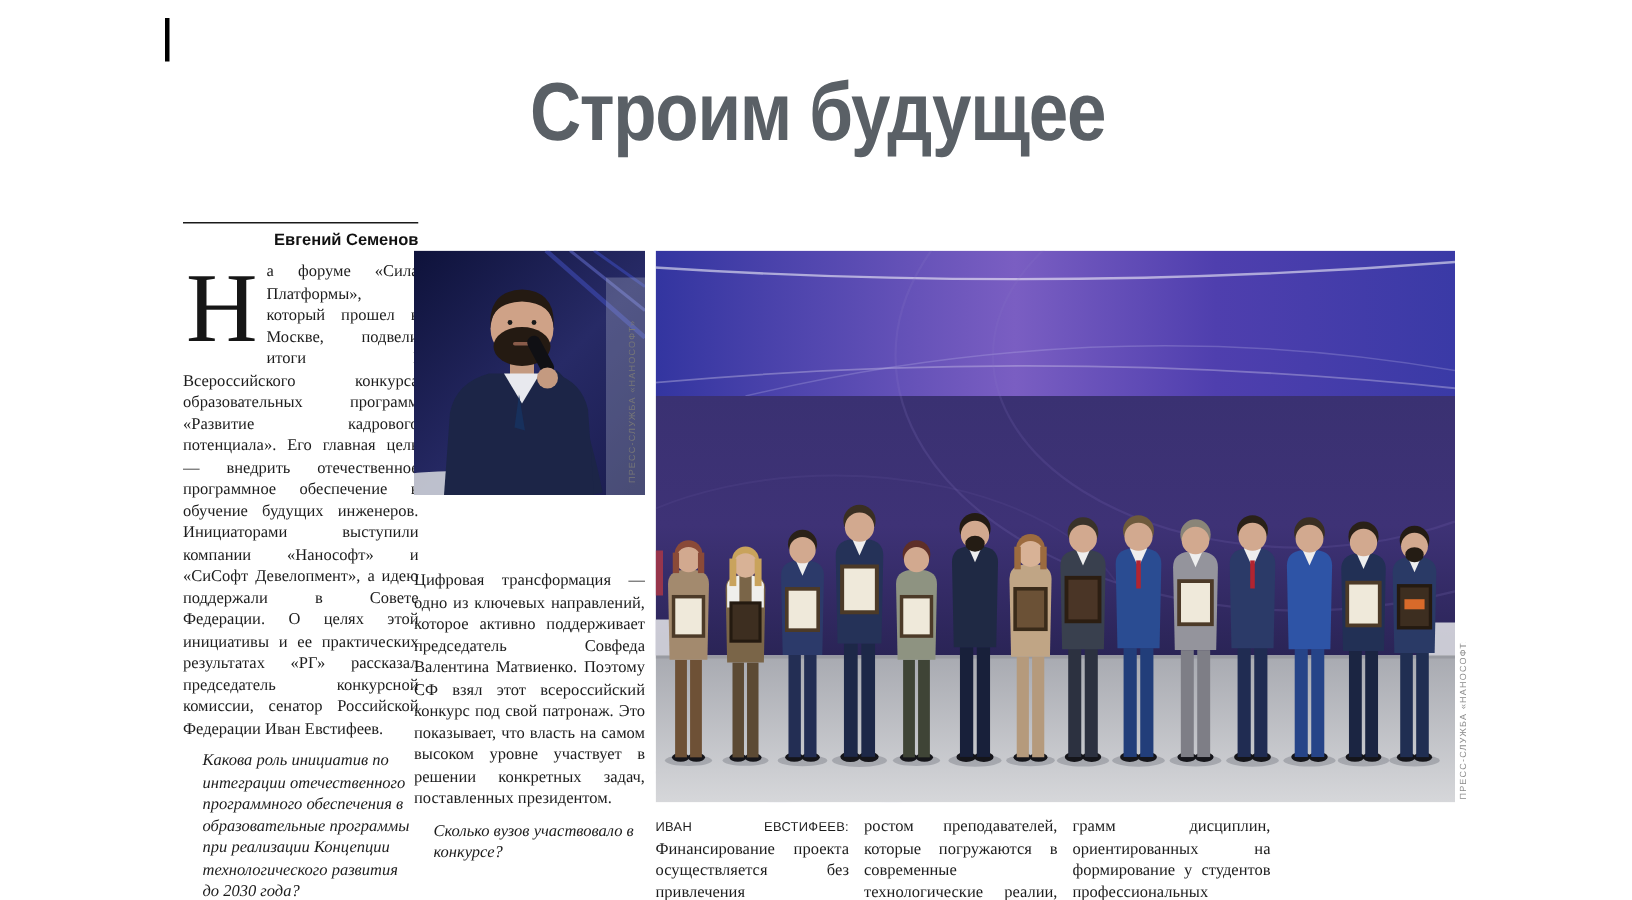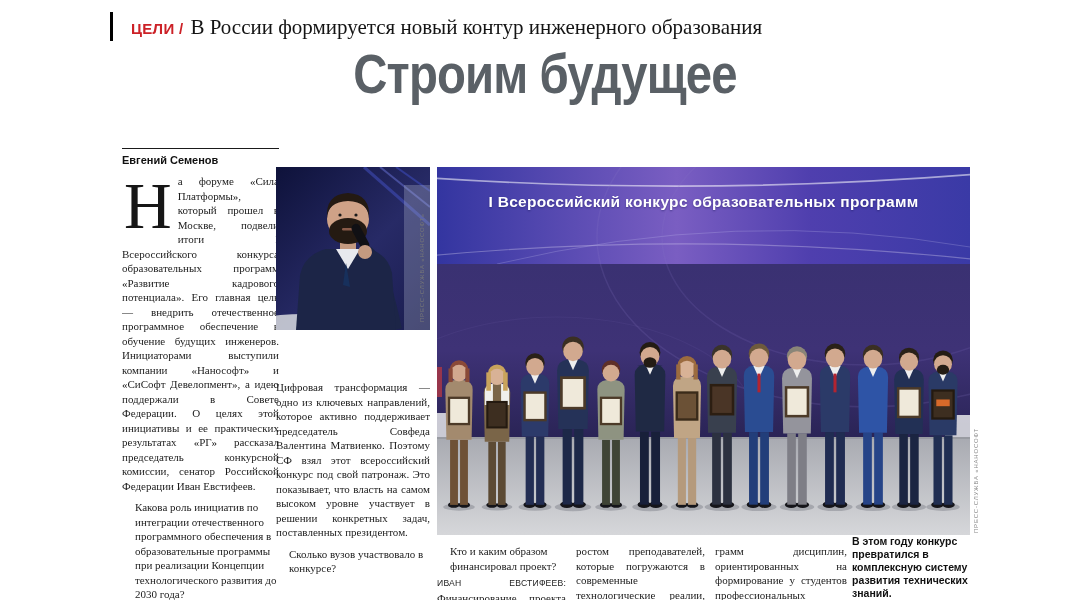--- a/index.html
+++ b/index.html
@@ -12,25 +12,25 @@
   .kicker-label{font-family:"Liberation Sans",sans-serif;font-weight:700;font-size:15px;
                 color:#cc2127;margin-right:7px;letter-spacing:.3px;}
   .headline{position:absolute;left:120px;top:42px;width:850px;text-align:center;
             font-family:"Liberation Sans",sans-serif;font-weight:700;font-size:55px;
             color:#5a6066;letter-spacing:-1px;transform:scaleX(.86);transform-origin:50% 0;}
 
   
   .col{position:absolute;overflow:hidden;}
   .col1{left:122px;top:148px;width:157px;height:452px;}
   .rule{border-top:1.3px solid #1a1a1a;margin:0 0 5px 0;}
-  .byline{text-align:left;font-family:"Liberation Sans",sans-serif;font-weight:700;
+  .byline{text-align:right;font-family:"Liberation Sans",sans-serif;font-weight:700;
           font-size:11px;color:#111;margin:0 0 8px 0;}
   .body{font-size:11px;line-height:14.5px;text-align:justify;margin:0;}
   .body + .body{text-indent:13px;text-decoration:underline;}
-  .q{font-size:11px;line-height:14.5px;margin:7px 0 0 13px;text-align:left;}
+  .q{font-style:italic;font-size:11px;line-height:14.5px;margin:7px 0 0 13px;text-align:left;}
   .speaker{font-family:"Liberation Sans",sans-serif;font-weight:400;font-style:normal;
            font-size:8.6px;letter-spacing:.2px;}
   .dropcap{float:left;font-size:66px;line-height:60px;height:60px;padding:2px 6px 8px 2px;
            color:#161616;}
 
   .caption{position:absolute;font-family:"Liberation Sans",sans-serif;font-weight:700;
            font-size:10.5px;line-height:13px;color:#101010;}
   .cap-small{left:276px;top:336px;width:154px;}
   .col2{left:276px;top:380px;width:154px;height:220px;}
 
@@ -55,23 +55,20 @@
   .colD{left:852px;top:535px;width:118px;height:65px;}
   .colA .q{margin:0 0 2px 13px;}
   .cap-large{position:static;margin:0 0 7px 0;}
 </style>
 </head>
 <body>
 
 <div class="page">
 
   <div class="kicker-tick"></div>
-  <div class="kicker">
-    <span class="kicker-label">ЦЕЛИ /</span><span>В России формируется новый контур инженерного образования</span>
-  </div>
   <div class="headline">Строим будущее</div>
 
   <div class="col col1">
     <div class="rule"></div>
     <p class="byline">Евгений Семенов</p>
     <p class="body"><span class="dropcap">Н</span><span>а форуме «Сила Платформы», который прошел в Москве, подвели итоги I Всероссийского конкурса образовательных программ «Развитие кадрового потенциала». Его главная цель — внедрить отечественное программное обеспечение в обучение будущих инженеров. Инициаторами выступили компании «Нанософт» и «СиСофт Девелопмент», а идею поддержали в Совете Федерации. О целях этой инициативы и ее практических результатах «РГ» рассказал председатель конкурсной комиссии, сенатор Российской Федерации Иван Евстифеев.</span></p>
     <p class="q">Какова роль инициатив по интеграции отечественного программного обеспечения в образовательные программы при реализации Концепции технологического развития до 2030 года?</p>
 
   </div>
 
@@ -334,33 +331,27 @@
           <path d="M-4,-121 L0,-112 L4,-121 Z" fill="#eeeeee"></path>
           <circle cx="0" cy="-131" r="8.8" fill="#241c14"></circle>
             <circle cx="0" cy="-127.5" r="8" fill="#d2a98f"></circle>
           <ellipse cx="0" cy="-122.5" rx="5.5" ry="4.5" fill="#241c14"></ellipse>
           <rect x="-9.5" y="-104" width="19" height="25" fill="#3d2e20" stroke="#241a10" stroke-width="2"></rect>
           <rect x="-6" y="-96" width="12" height="6" fill="#d86a2a"></rect>
         </g>
       </g>
     </svg>
     <div class="banner-text">
-      <div>I Всероссийский конкурс образовательных программ</div>
     </div>
   </div>
   <span class="credit credit-large">ПРЕСС-СЛУЖБА «НАНОСОФТ»</span>
 
   <div class="col colA">
-    <p class="q">Кто и каким образом финансировал проект?</p>
     <p class="body"><span class="speaker">ИВАН ЕВСТИФЕЕВ:</span> <span>Финансирование проекта осуществляется без привлечения государственного</span></p>
   </div>
   <div class="col colB">
     <p class="body">ростом преподавателей, которые погружаются в современные технологические реалии, осваивают новое программное обеспечение и передачу</p>
   </div>
   <div class="col colC">
     <p class="body">грамм дисциплин, ориентированных на формирование у студентов профессиональных компетенций; внедрение отечественных цифровых реше-</p>
   </div>
-  <div class="col colD">
-    <p class="caption cap-large">В этом году конкурс превратился в комплексную систему развития технических знаний.</p>
-
-  </div>
 
 </div>
 
 </body></html>

